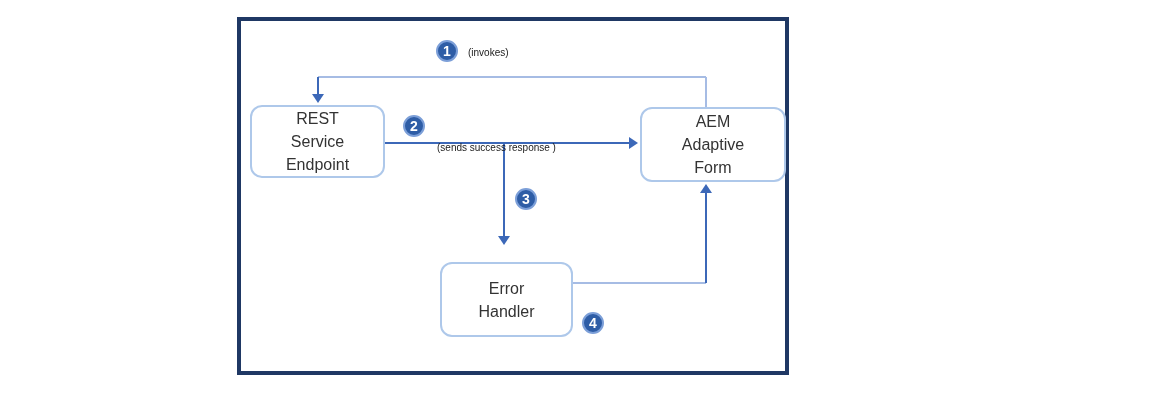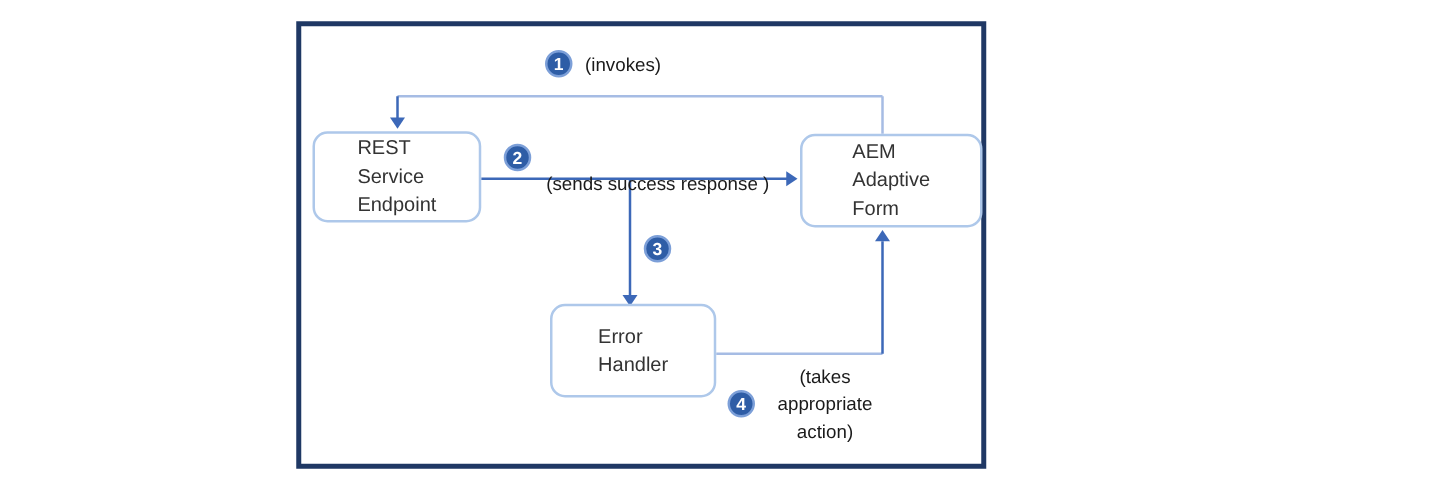--- a/index.html
+++ b/index.html
@@ -3,26 +3,26 @@
 <meta charset="utf-8">
 <style>
   html,body{margin:0;padding:0;background:#fff;}
   .canvas{position:relative;width:1152px;height:401px;background:#fff;
           font-family:"Liberation Sans",sans-serif;overflow:hidden;}
   *{box-sizing:border-box;}
   .frame{position:absolute;left:237px;top:17px;width:552px;height:358px;
          border:4px solid var(--frame_border,#1F3864);background:#fff;}
   .node{position:absolute;background:var(--node_fill,#fff);
         border:2px solid var(--node_border,#AEC8EA);border-radius:12px;
-        display:flex;align-items:center;justify-content:center;
+        display:flex;align-items:center;justify-content:center;text-align:center;
         color:var(--node_text,#333);font-size:16px;line-height:23px;}
   .node-label{white-space:pre-line;}
   #node-rest{left:250px;top:105px;width:135px;height:73px;}
   #node-aem{left:640px;top:107px;width:146px;height:75px;}
-  #node-error{left:440px;top:243px;width:133px;height:75px;}
+  #node-error{left:440px;top:262px;width:133px;height:75px;}
   .hline{position:absolute;height:0;border-top:2px solid;}
   .vline{position:absolute;width:0;border-left:2px solid;}
   .light{border-color:var(--line_light,#A6BCE4);}
   .dark{border-color:var(--line_dark,#3C68B8);}
   #edge1-h{left:318px;top:76px;width:388px;}
   #edge1-v-right{left:705px;top:77px;height:30px;}
   #edge1-v-left{left:317px;top:77px;height:18px;}
   #edge2-h{left:385px;top:142px;width:246px;}
   #edge3-v{left:503px;top:143px;height:95px;}
   #edge4-h{left:573px;top:282px;width:133px;}
@@ -39,21 +39,21 @@
   #ah3{left:498px;top:236px;}
   #ah4{left:700px;top:184px;}
   .step-badge{position:absolute;width:22px;height:22px;border-radius:50%;
         background:var(--badge_fill,#2E5DA6);border:2px solid var(--badge_ring,#7C9FD8);
         color:#fff;font-size:14px;font-weight:bold;
         display:flex;align-items:center;justify-content:center;}
   #badge1{left:436px;top:40px;}
   #badge2{left:403px;top:115px;}
   #badge3{left:515px;top:188px;}
   #badge4{left:582px;top:312px;}
-  .edge-label{position:absolute;color:var(--label_text,#1A1A1A);font-size:15px;
+  .edge-label{position:absolute;color:var(--label_text,#1A1A1A);font-size:10px;
         line-height:19px;white-space:pre-line;}
   #label1{left:468px;top:43px;}
   #label2{left:437px;top:118px;margin-top:20px;}
   #label3{left:528px;top:166px;width:76px;text-align:center;line-height:23px;}
   #label4{left:612px;top:291px;width:96px;text-align:center;line-height:22px;}
 </style>
 </head>
 <body>
 
 <div class="canvas">
@@ -89,16 +89,13 @@
 Handler</span>
   </div>
 
   <div class="step-badge" id="badge1">1</div>
   <div class="step-badge" id="badge2">2</div>
   <div class="step-badge" id="badge3">3</div>
   <div class="step-badge" id="badge4">4</div>
 
   <div class="edge-label" id="label1">(invokes)</div>
   <div class="edge-label" id="label2">(sends success response )</div>
-  <div class="edge-label" id="label4">(takes
-appropriate
-action)</div>
 </div>
 
 </body></html>

